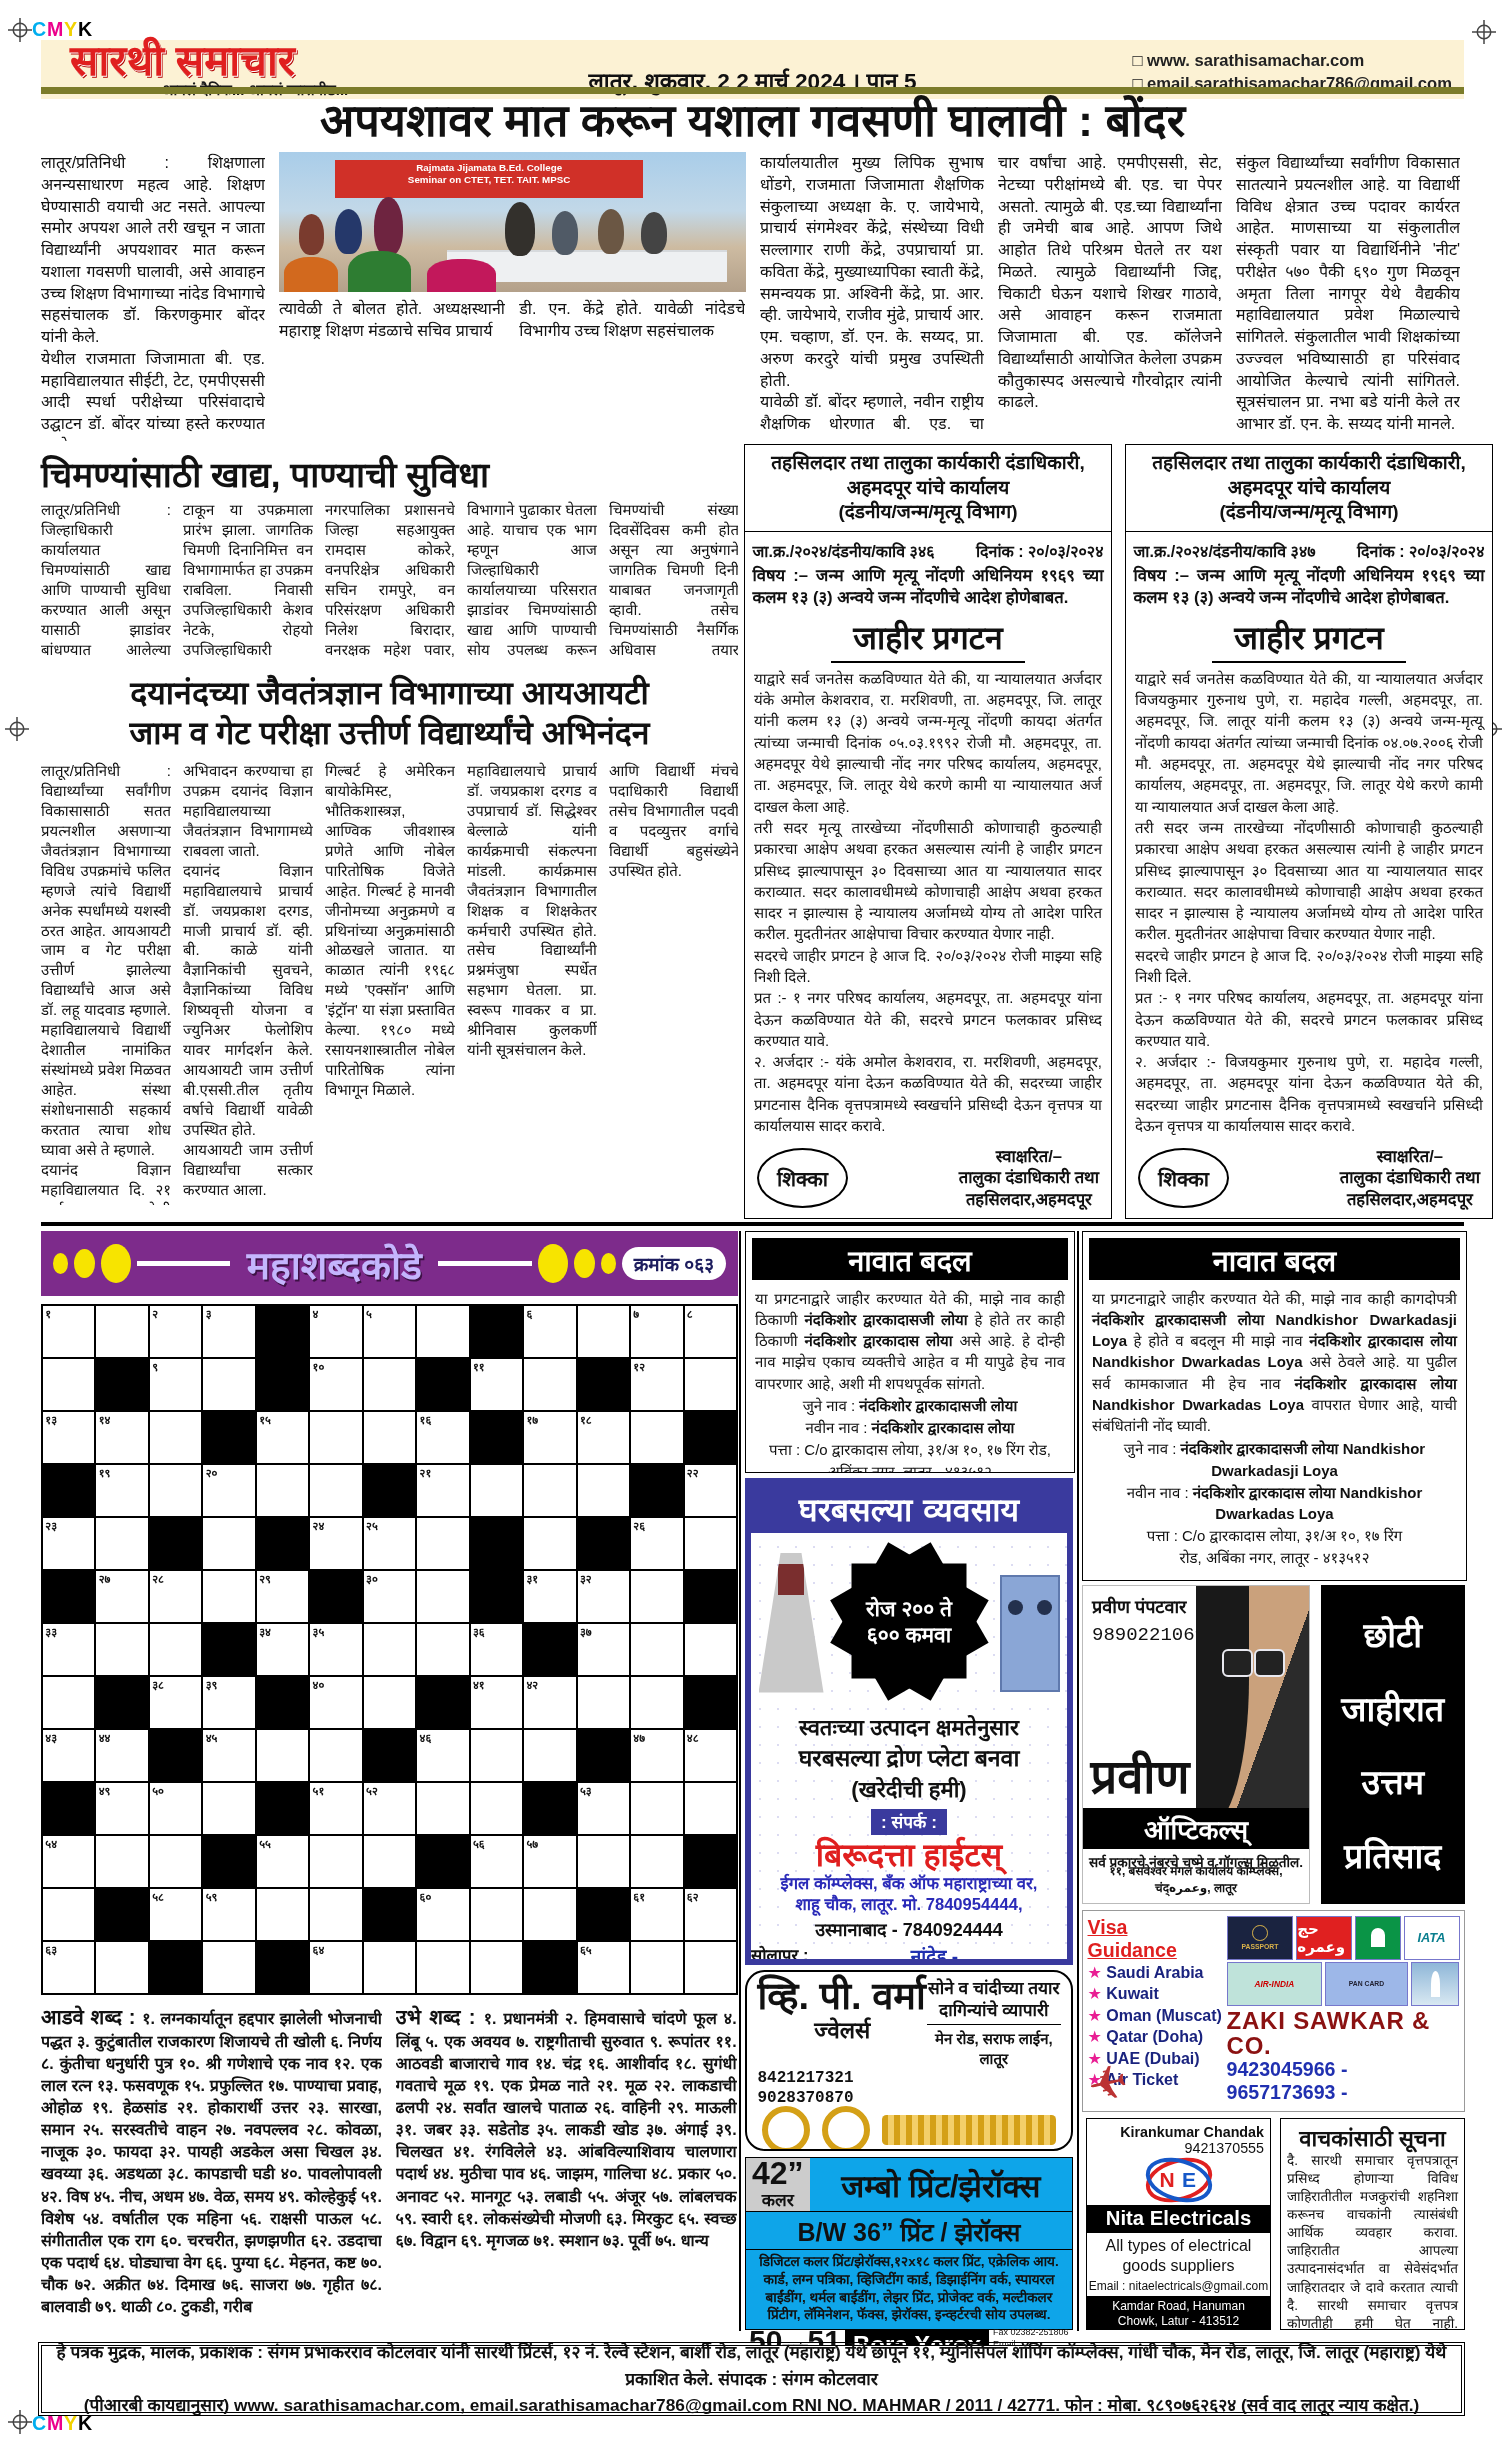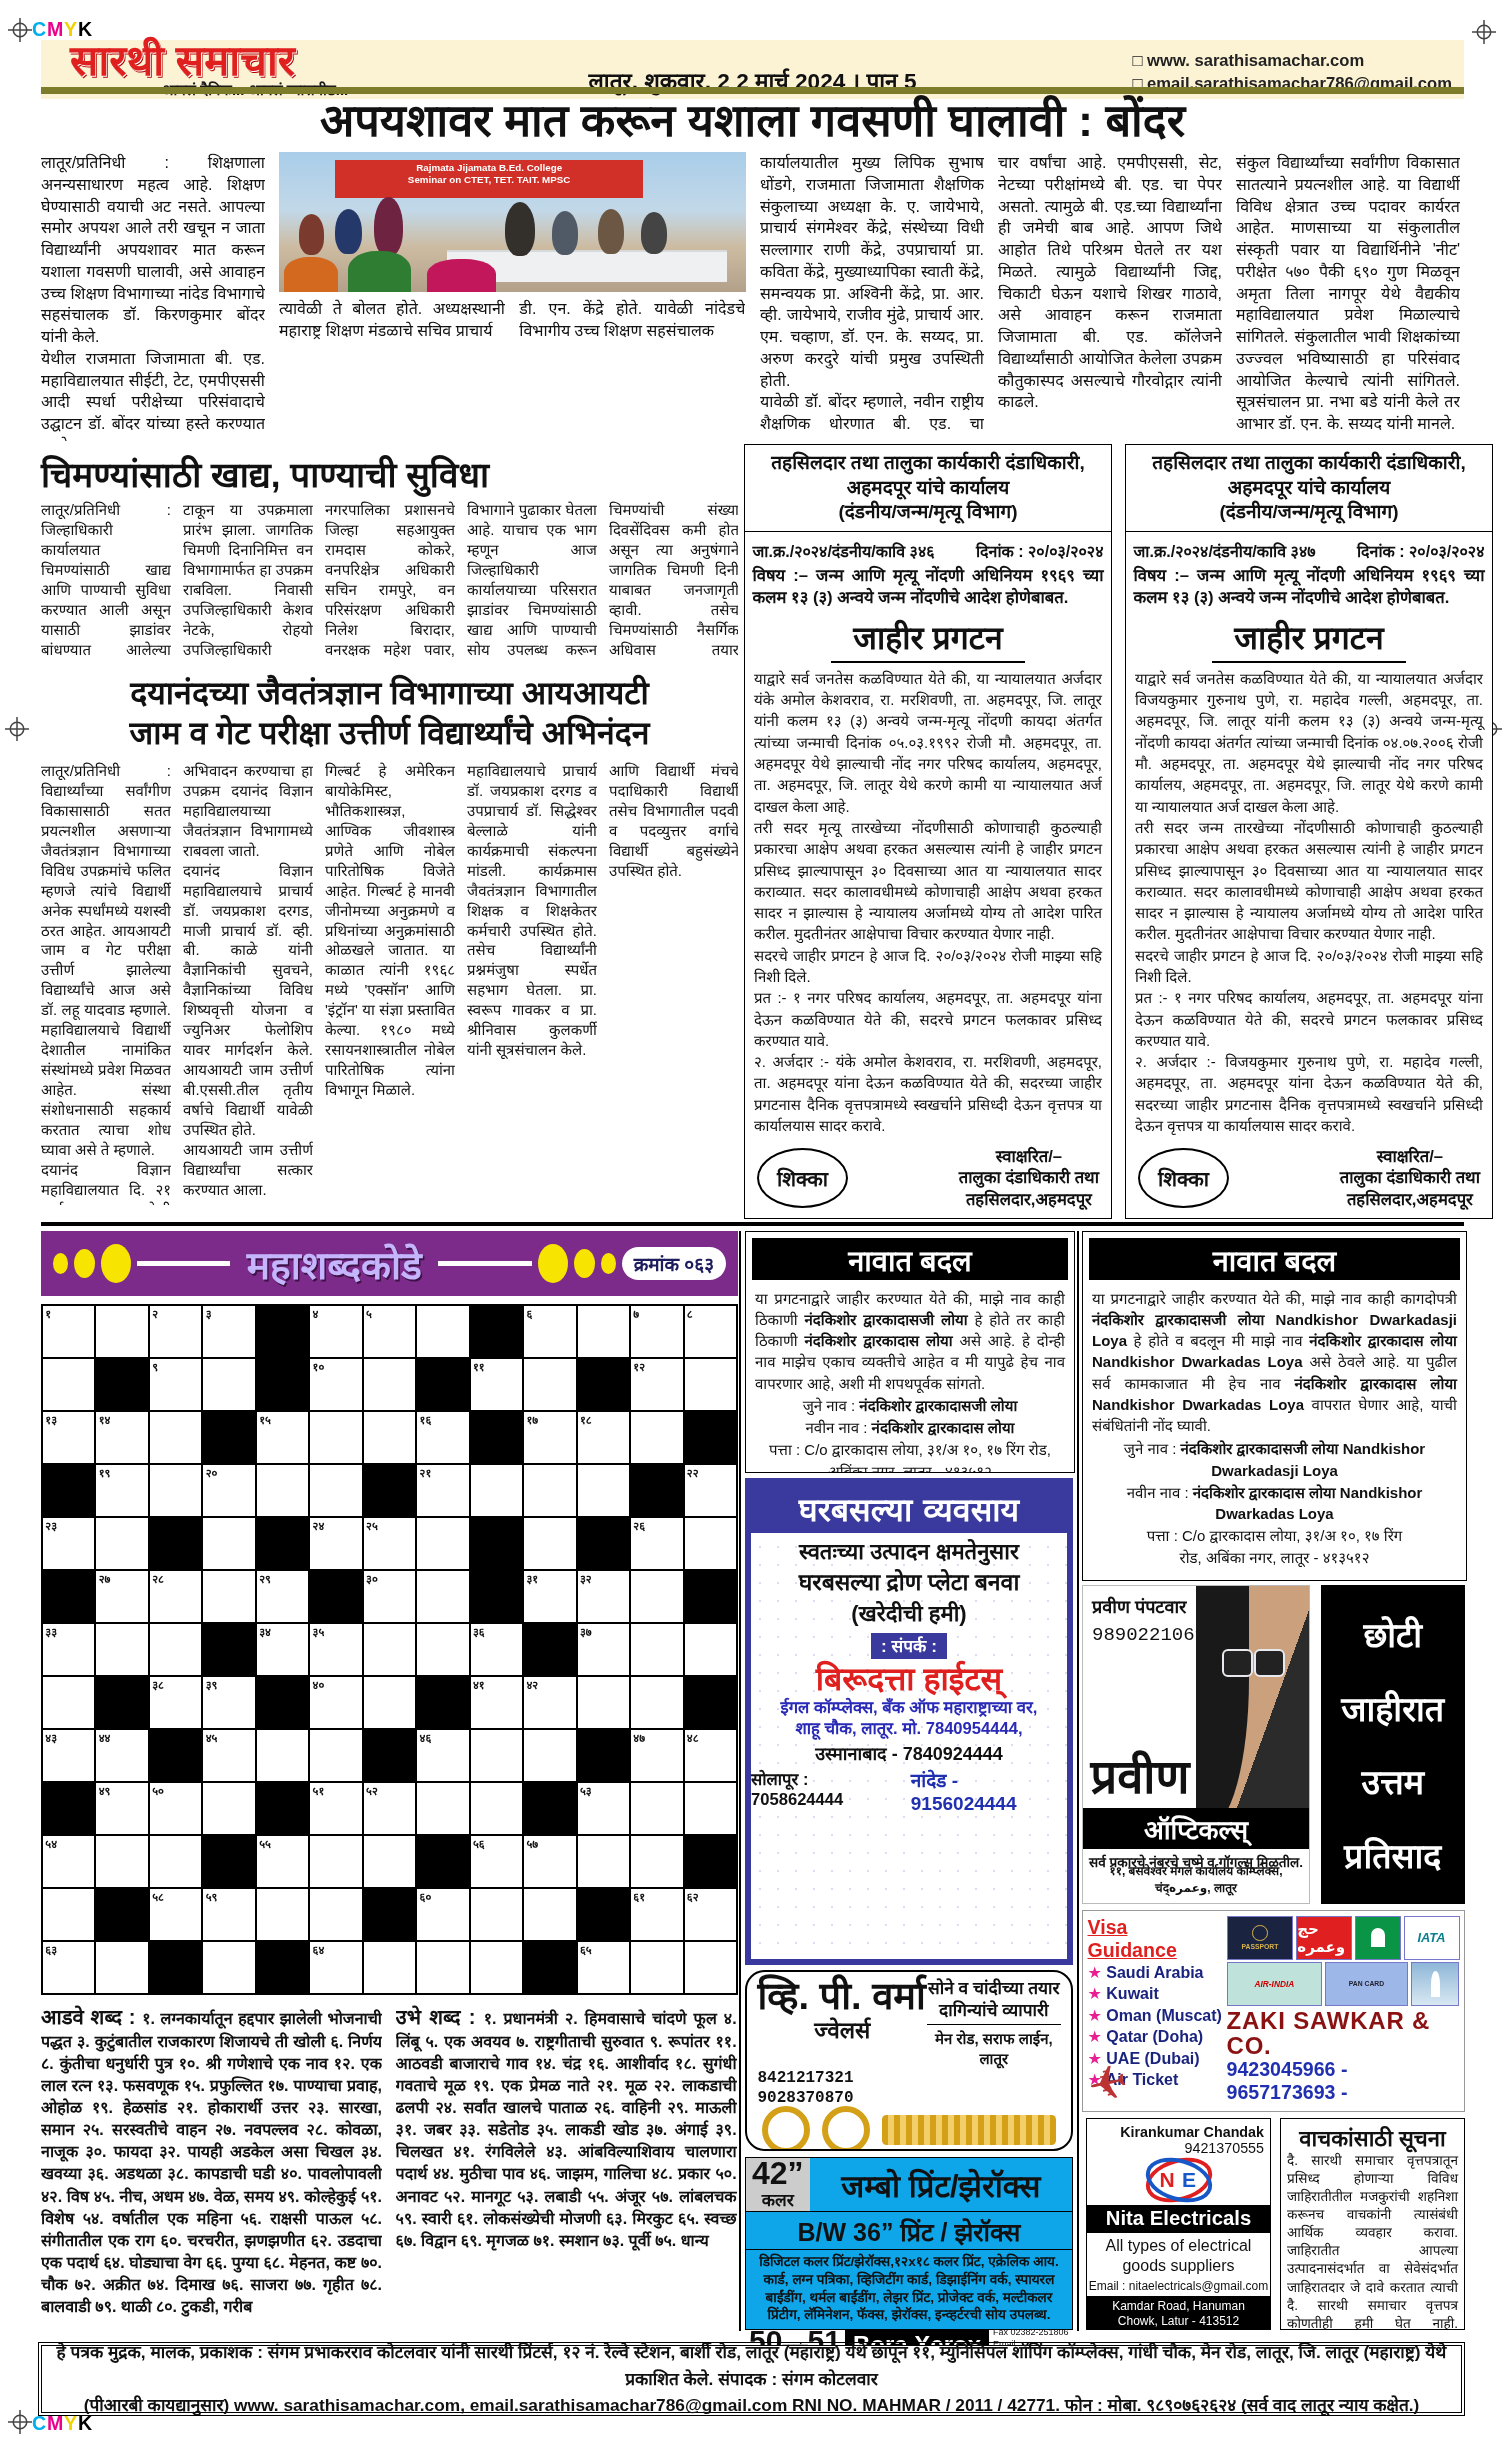--- a/index.html
+++ b/index.html
@@ -694,20 +694,38 @@
       <span>या प्रगटनाद्वारे जाहीर करण्यात येते की, माझे नाव काही ठिकाणी </span><span class="bd">नंदकिशोर द्वारकादासजी लोया</span><span> हे होते तर काही ठिकाणी </span><span class="bd">नंदकिशोर द्वारकादास लोया</span><span> असे आहे. हे दोन्ही नाव माझेच एकाच व्यक्तीचे आहेत व मी यापुढे हेच नाव वापरणार आहे, अशी मी शपथपूर्वक सांगतो.</span>
     </div>
     <div class="ncLine"><span>जुने नाव : </span><span class="bd">नंदकिशोर द्वारकादासजी लोया</span></div>
     <div class="ncLine"><span>नवीन नाव : </span><span class="bd">नंदकिशोर द्वारकादास लोया</span></div>
     <div class="ncLine">पत्ता : C/o द्वारकादास लोया, ३१/अ १०, १७ रिंग रोड,</div>
     <div class="ncLine">अबिंका नगर, लातूर - ४१३५१२</div>
   </div>
 
   <div id="ghar" class="abs">
     <div id="gharHead">घरबसल्या व्यवसाय</div>
+    <div id="gharMid">
+      <div class="mach1">
+          <b></b>
+        </div>
+      <div class="mach2">
+          <u class="u1"></u>
+          <u class="u2"></u>
+        </div>
+      <div class="burst">
+        <i></i>
+          <i></i>
+          <i></i>
+        <div class="bursttxt">
+          <span>रोज २०० ते</span>
+          <span>६०० कमवा</span>
+        </div>
+      </div>
+    </div>
     <div class="gl1">स्वतःच्या उत्पादन क्षमतेनुसार</div>
     <div class="gl2">घरबसल्या द्रोण प्लेटा बनवा</div>
     <div class="gl3">(खरेदीची हमी)</div>
     <div class="chip">: संपर्क :</div>
     <div id="gbrand">बिरूदत्ता हाईटस्</div>
     <div class="gaddr">ईगल कॉम्प्लेक्स, बँक ऑफ महाराष्ट्राच्या वर,</div>
     <div class="gaddr">शाहू चौक, लातूर. मो. 7840954444,</div>
     <div class="gcity">उस्मानाबाद - 7840924444</div>
     <div class="gbottom">
       <span>सोलापूर : 7058624444</span>

